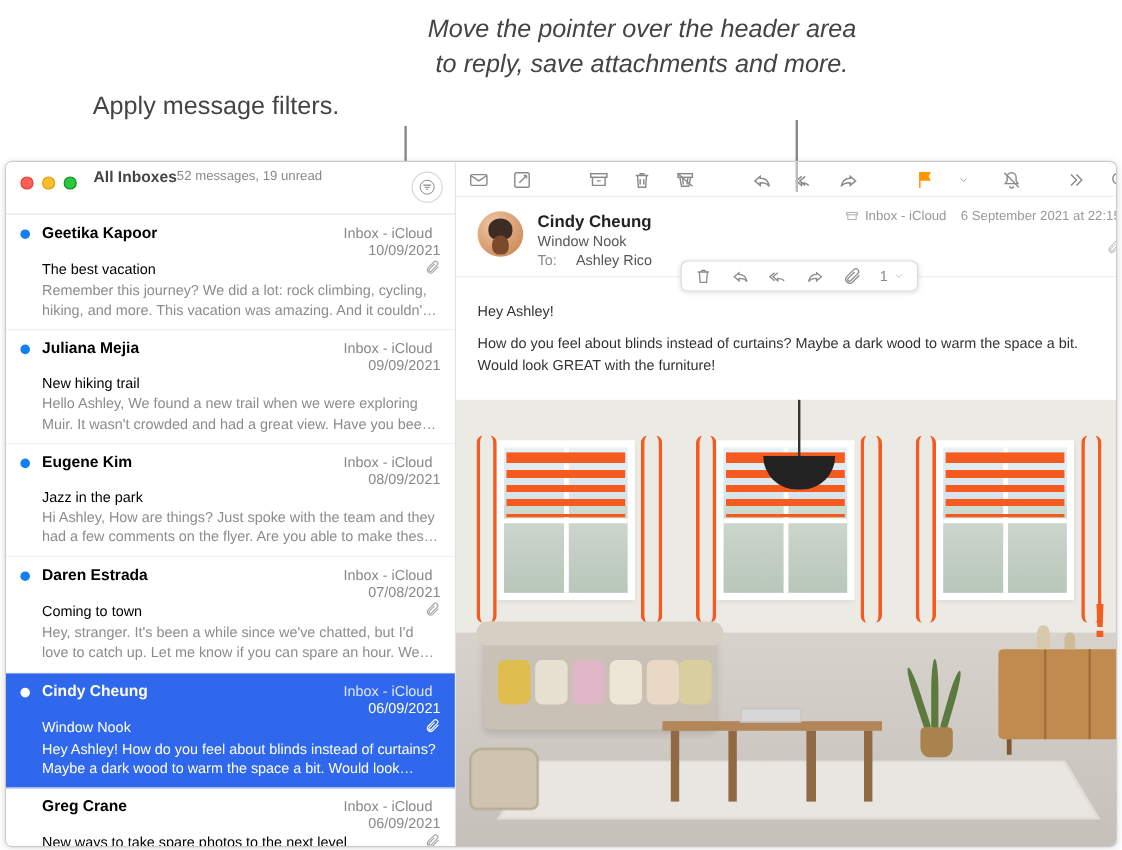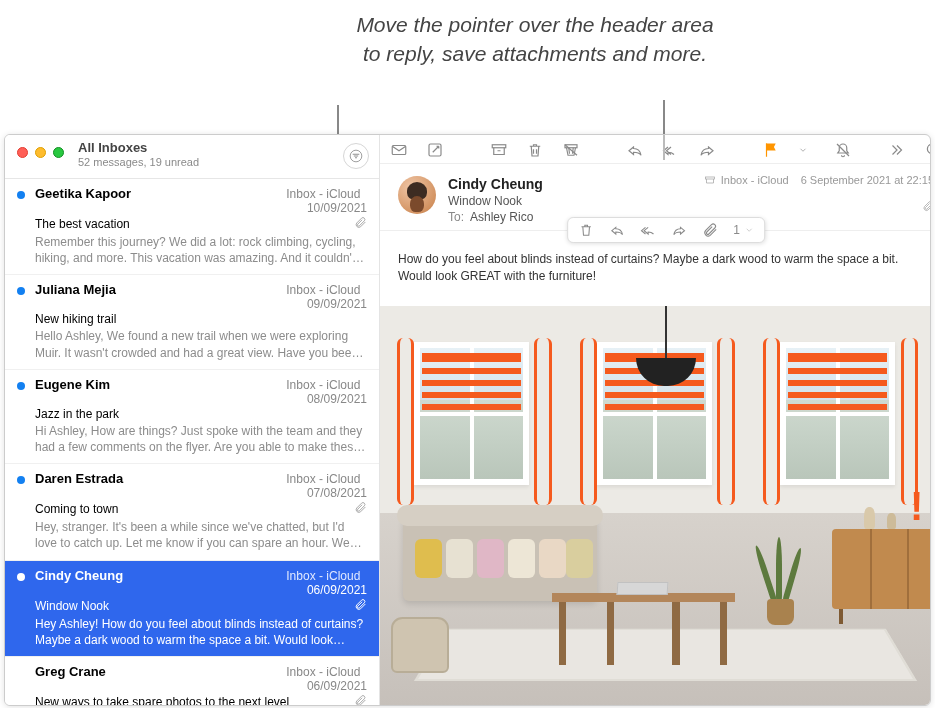--- a/index.html
+++ b/index.html
@@ -71,21 +71,21 @@
   .traffic span {
     width: 11px; height: 11px; border-radius: 50%;
     display: inline-block;
   }
   .traffic .r { background:#ff5f57; border:1px solid #e33e32; }
   .traffic .y { background:#febc2e; border:1px solid #e0a000; }
   .traffic .g { background:#28c840; border:1px solid #139024; }
 
   .list-header .titles {
     margin-left: 14px;
-    display: flex; flex-direction: column;
+    display: flex; flex-direction: row;
     line-height: 1.15;
   }
   .list-header .title { font-weight: 700; font-size: 13px; color:#444;}
   .list-header .subtitle { font-size: 11px; color: #8a8a8a; }
 
   .filter-btn {
     position: absolute; right: 10px; top: 8px;
     width: 26px; height: 26px;
     border: 1px solid #d6d6d6;
     border-radius: 50%;
@@ -194,21 +194,21 @@
     background:#7b4a2c; border-radius:50% 50% 40% 40%;
   }
   .avatar::before {
     content:""; position:absolute; left:9px; top:6px; width:20px; height:18px;
     background:#3d2c22; border-radius:50% 50% 40% 40%;
   }
 
   .header-main { flex:1; }
   .header-main .from { font-weight:700; font-size:14px; color:#222; }
   .header-main .subj { font-size:12px; color:#555; margin-top:2px;}
-  .header-main .to-row { font-size:12px; color:#555; margin-top:2px; display:flex; gap:6px;}
+  .header-main .to-row { font-size:12px; color:#555; margin-top:2px; display:flex; gap:16px;}
   .header-main .to-row .lbl { color:#888;}
   .header-meta {
     position:absolute; right:18px; top:10px;
     text-align:right; font-size:11px; color:#999;
     display:flex; align-items:center; gap:12px;
   }
   .header-meta .folder { display:flex; gap:5px; align-items:center; }
   .header-meta .clip2 { position:absolute; right:0px; top:26px; color:#aaa;}
 
   .header-meta svg { width:12px;height:12px; stroke:#aaa; fill:none; stroke-width:1.6;}
@@ -397,20 +397,21 @@
 
   
   .clip-svg { width:13px;height:13px; }
 
 </style>
 </head>
 <body>
 
 <div class="page">
 
+  <div class="anno left">Apply message filters.</div>
   <div class="anno right">Move the pointer over the header area to reply, save attachments and more.</div>
   <div class="leader l1"></div>
   <div class="leader l2"></div>
 
   <div class="mail-window">
 
     <div class="left-pane">
 
       <div class="list-header">
         <div class="traffic">
@@ -665,20 +666,21 @@
           <div class="count">
             <span>1</span>
             <svg viewBox="0 0 24 24">
                 <path d="M6 9l6 6 6-6"></path>
               </svg>
           </div>
         </div>
       </div>
 
       <div class="msg-body">
+        <p>Hey Ashley!</p>
         <p>How do you feel about blinds instead of curtains? Maybe a dark wood to warm the space a bit. Would look GREAT with the furniture!</p>
       </div>
 
       <div class="attachment-image">
         <div class="scene">
           <div class="wall"></div>
           <div class="floor"></div>
           <div class="rug"></div>
 
           <div class="window w1">

